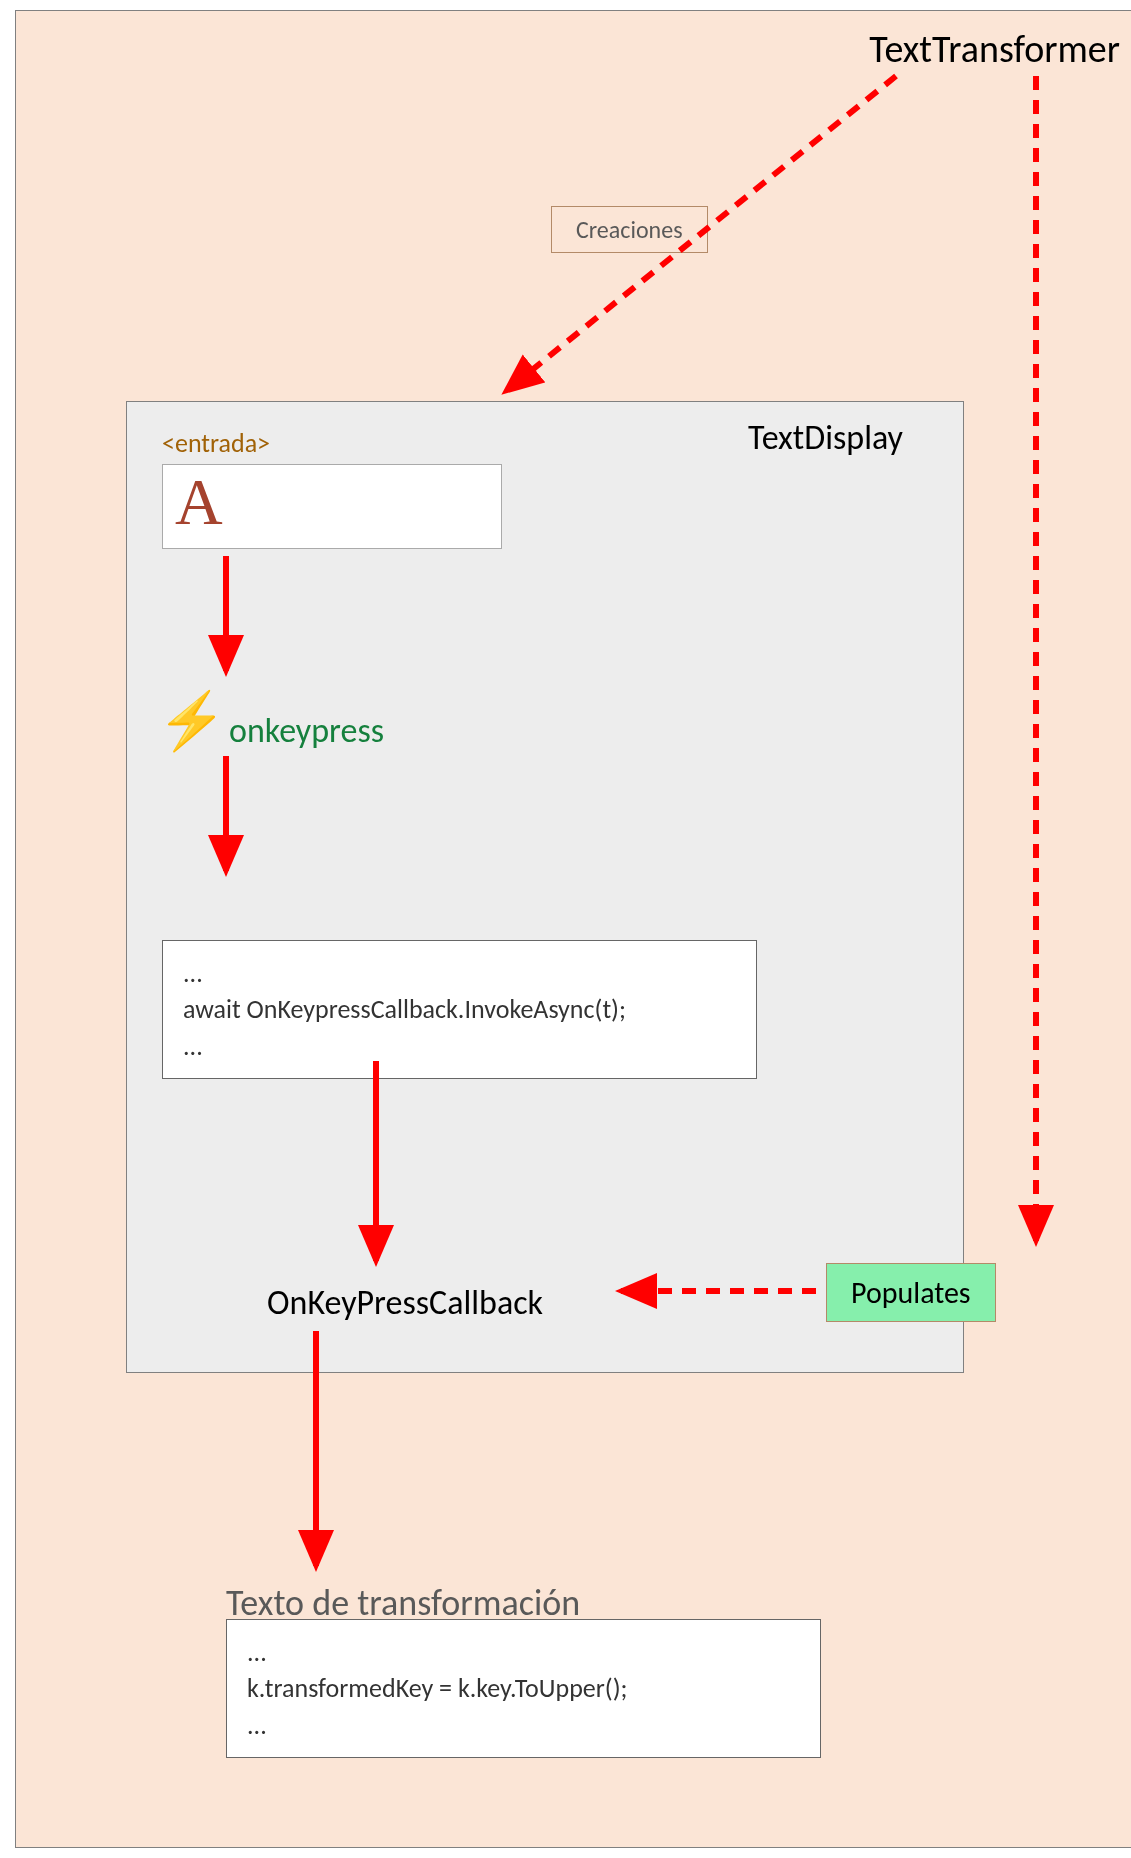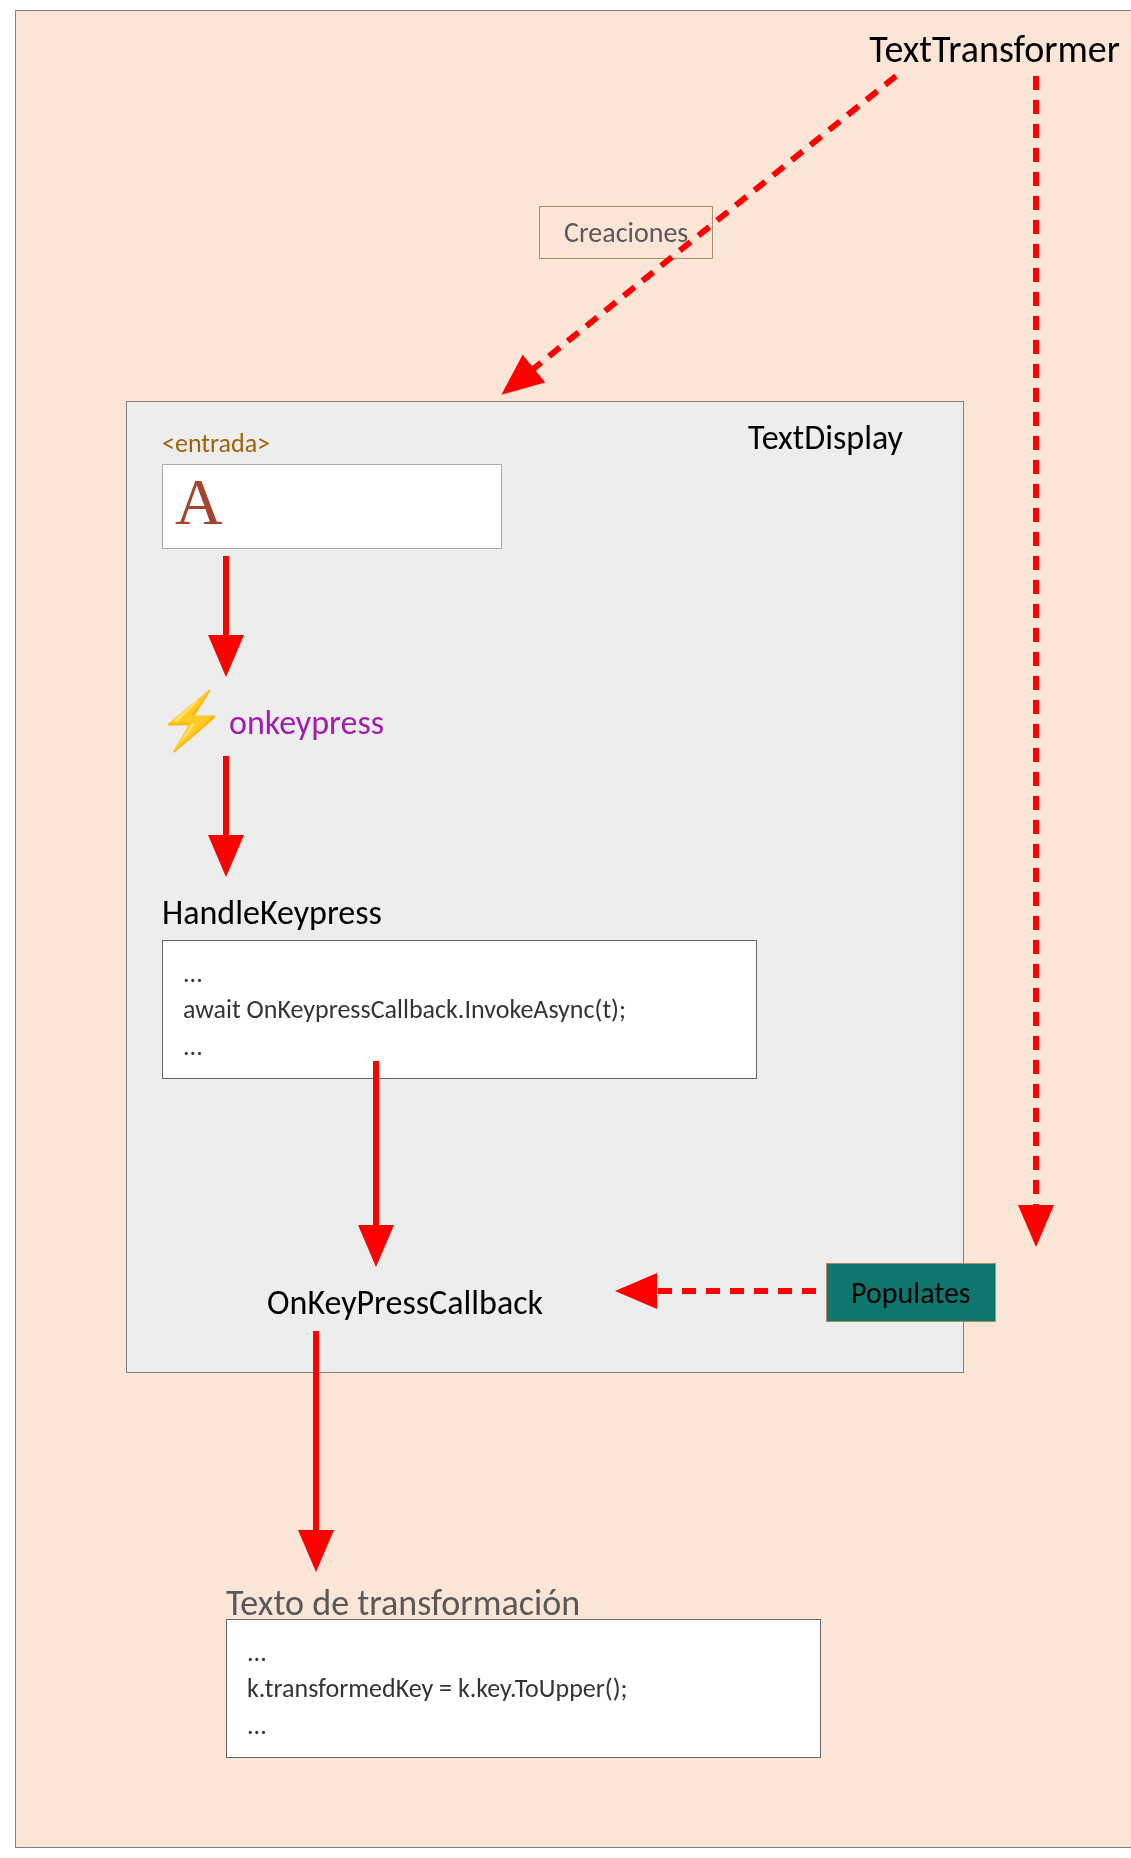--- a/index.html
+++ b/index.html
@@ -21,26 +21,26 @@
     }
     .text-transformer-title {
       position: absolute;
       right: 15px;
       top: 15px;
       font-size: 38px;
       color: #000;
     }
     .creaciones-box {
       position: absolute;
-      left: 523px;
+      left: 535px;
       top: 195px;
       padding: 8px 24px;
       background: #FBE5D6;
       border: 1px solid #B38A68;
-      font-size: 28px;
+      font-size: 24px;
       color: #595959;
     }
     .text-display-box {
       position: absolute;
       left: 110px;
       top: 390px;
       width: 838px;
       height: 972px;
       background: #EDEDED;
       border: 1px solid #808080;
@@ -77,23 +77,23 @@
     }
     .lightning-icon {
       position: absolute;
       left: 30px;
       top: 285px;
       font-size: 56px;
     }
     .onkeypress-label {
       position: absolute;
       left: 102px;
-      top: 300px;
-      font-size: 34px;
-      color: #a21caf;
+      top: 308px;
+      font-size: 34px;
+      color: #15803d;
     }
     .handle-keypress-label {
       position: absolute;
       left: 35px;
       top: 490px;
       font-size: 34px;
       color: #000;
     }
     .code-box-1 {
       position: absolute;
@@ -112,21 +112,21 @@
       left: 140px;
       top: 880px;
       font-size: 34px;
       color: #000;
     }
     .populates-box {
       position: absolute;
       left: 810px;
       top: 1252px;
       padding: 10px 24px;
-      background: #0f766e;
+      background: #86efac;
       border: 1px solid #B38A68;
       font-size: 30px;
       color: #000;
     }
     .transform-label {
       position: absolute;
       left: 210px;
       top: 1570px;
       font-size: 36px;
       color: #595959;
@@ -159,21 +159,20 @@
   <div class="creaciones-box">Creaciones</div>
 
   <div class="text-display-box">
     <div class="text-display-title">TextDisplay</div>
     <div class="entrada-label">&lt;entrada&gt;</div>
     <div class="input-box">
       <span class="input-letter">A</span>
     </div>
     <span class="lightning-icon">⚡</span>
     <div class="onkeypress-label">onkeypress</div>
-    <div class="handle-keypress-label">HandleKeypress</div>
     <div class="code-box-1">
       <div>...</div>
       <div>await OnKeypressCallback.InvokeAsync(t);</div>
       <div>...</div>
     </div>
     <div class="callback-label">OnKeyPressCallback</div>
   </div>
 
   <div class="populates-box">Populates</div>
 

